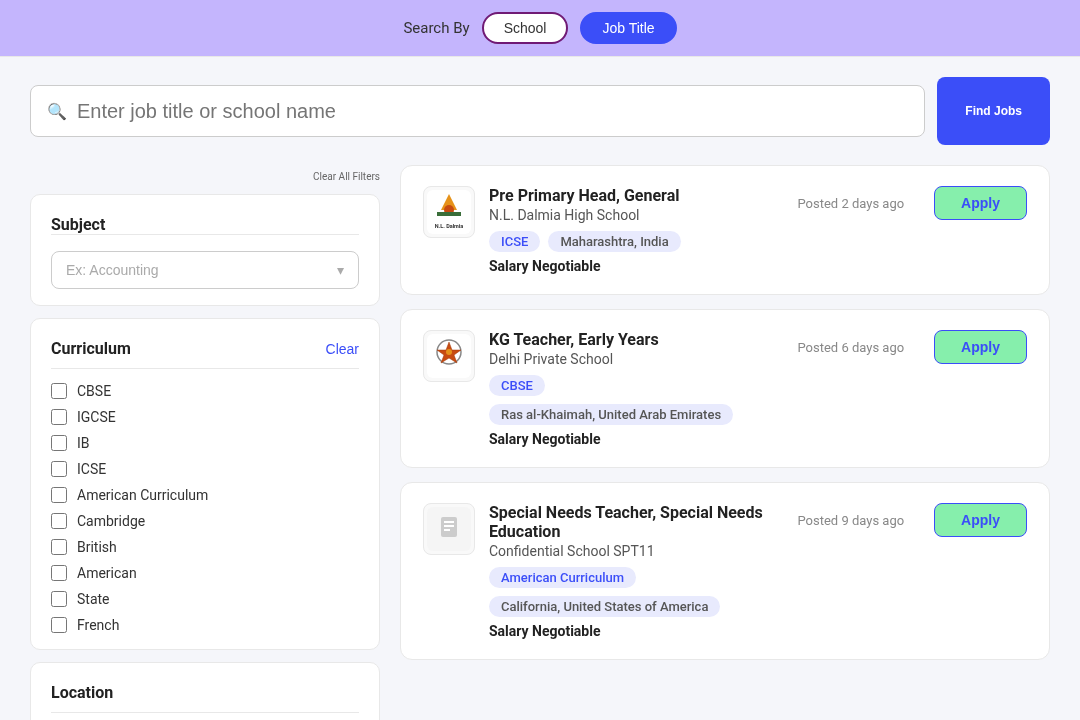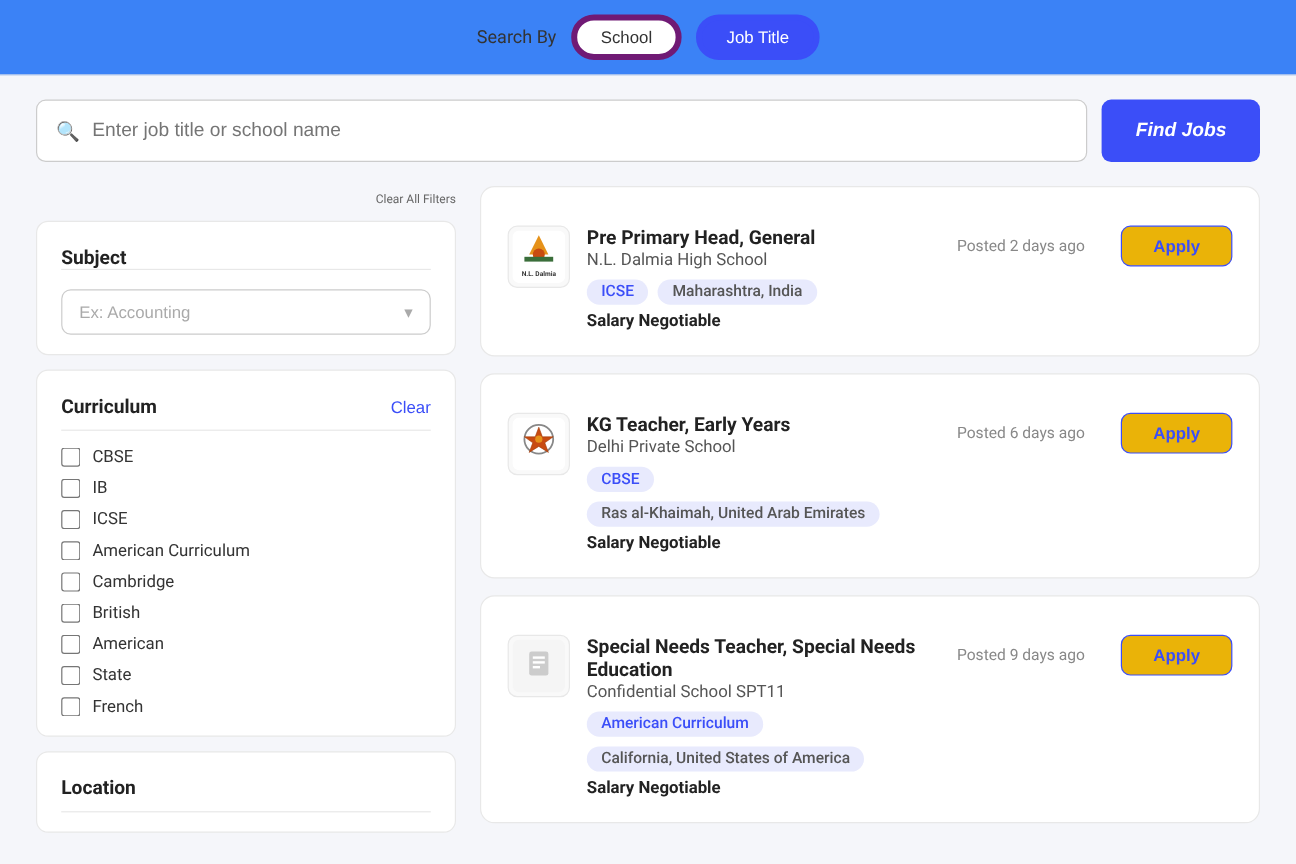--- a/index.html
+++ b/index.html
@@ -4,39 +4,39 @@
   <style>
     * { box-sizing: border-box; margin: 0; padding: 0; }
     body {
       font-family: -apple-system, BlinkMacSystemFont, 'Segoe UI', Roboto, sans-serif;
       background: #f5f6fa;
       color: #222;
       min-height: 720px;
     }
 
     .top-bar {
-      background: #3b82f6;
+      background: #c4b5fd;
       border-bottom: 1px solid #e8e8e8;
       padding: 12px 20px;
       display: flex;
       align-items: center;
       justify-content: center;
       gap: 12px;
     }
 
     .search-by-label {
       font-size: 15px;
       color: #333;
       font-weight: 400;
     }
 
     .tab-btn {
       padding: 6px 20px;
       border-radius: 20px;
-      border: 5px solid #701a75;
+      border: 2px solid #701a75;
       background: #fff;
       font-size: 14px;
       cursor: pointer;
       color: #333;
     }
 
     .tab-btn.active {
       background: #3b4ef8;
       color: #fff;
       border-color: #3b4ef8;
@@ -63,38 +63,37 @@
 
     .search-icon {
       color: #aaa;
       font-size: 16px;
       margin-right: 10px;
     }
 
     .search-input {
       border: none;
       outline: none;
-      font-size: 16px;
+      font-size: 20px;
       color: #999;
       width: 100%;
       background: transparent;
     }
 
     .find-jobs-btn {
       background: #3b4ef8;
       color: #fff;
       border: none;
       border-radius: 8px;
       padding: 0 28px;
-      height: 52px;
-      font-size: 16px;
+      height: 68px;
+      font-size: 12px;
       font-weight: 600;
       cursor: pointer;
       white-space: nowrap;
-      font-style: italic;
     }
 
     .main-layout {
       display: flex;
       gap: 0;
       padding: 0 30px 20px 30px;
     }
 
     .sidebar {
       width: 370px;
@@ -216,21 +215,20 @@
       display: flex;
       flex-direction: column;
       gap: 8px;
     }
 
     .job-card-top {
       display: flex;
       align-items: flex-start;
       justify-content: space-between;
       gap: 12px;
-      margin-top: 12px;
     }
 
     .job-card-left {
       display: flex;
       align-items: flex-start;
       gap: 14px;
       flex: 1;
     }
 
     .school-logo {
@@ -298,21 +296,21 @@
 
     .posted-date {
       font-size: 13px;
       color: #888;
       white-space: nowrap;
       text-align: right;
     }
 
     .apply-btn {
       border: 1.5px solid #3b4ef8;
-      background: #eab308;
+      background: #86efac;
       color: #3b4ef8;
       border-radius: 8px;
       padding: 8px 26px;
       font-size: 14px;
       font-weight: 600;
       cursor: pointer;
     }
 
     .logo-confidential {
       display: flex;
@@ -354,20 +352,24 @@
 
     <div class="filter-section">
       <div class="curriculum-header">
         <span class="curriculum-title">Curriculum</span>
         <button class="clear-btn">Clear</button>
       </div>
       <div class="checkbox-list">
       <label class="checkbox-item">
             <input type="checkbox" style="">
             <span>CBSE</span>
+          </label>
+          <label class="checkbox-item">
+            <input type="checkbox" style="">
+            <span>IGCSE</span>
           </label>
           <label class="checkbox-item">
             <input type="checkbox" style="">
             <span>IB</span>
           </label>
           <label class="checkbox-item">
             <input type="checkbox" style="">
             <span>ICSE</span>
           </label>
           <label class="checkbox-item">

